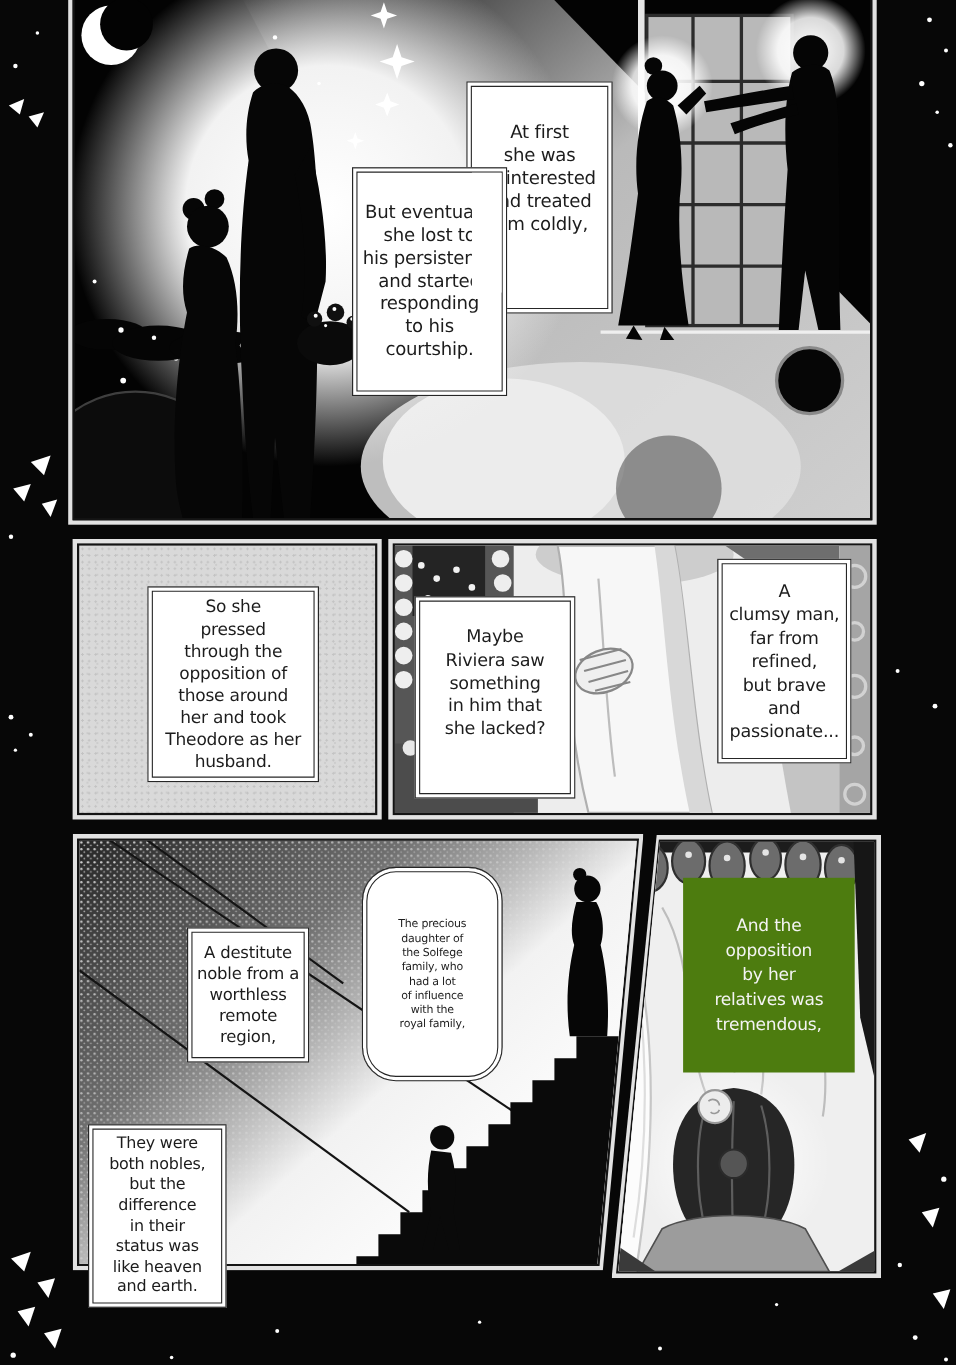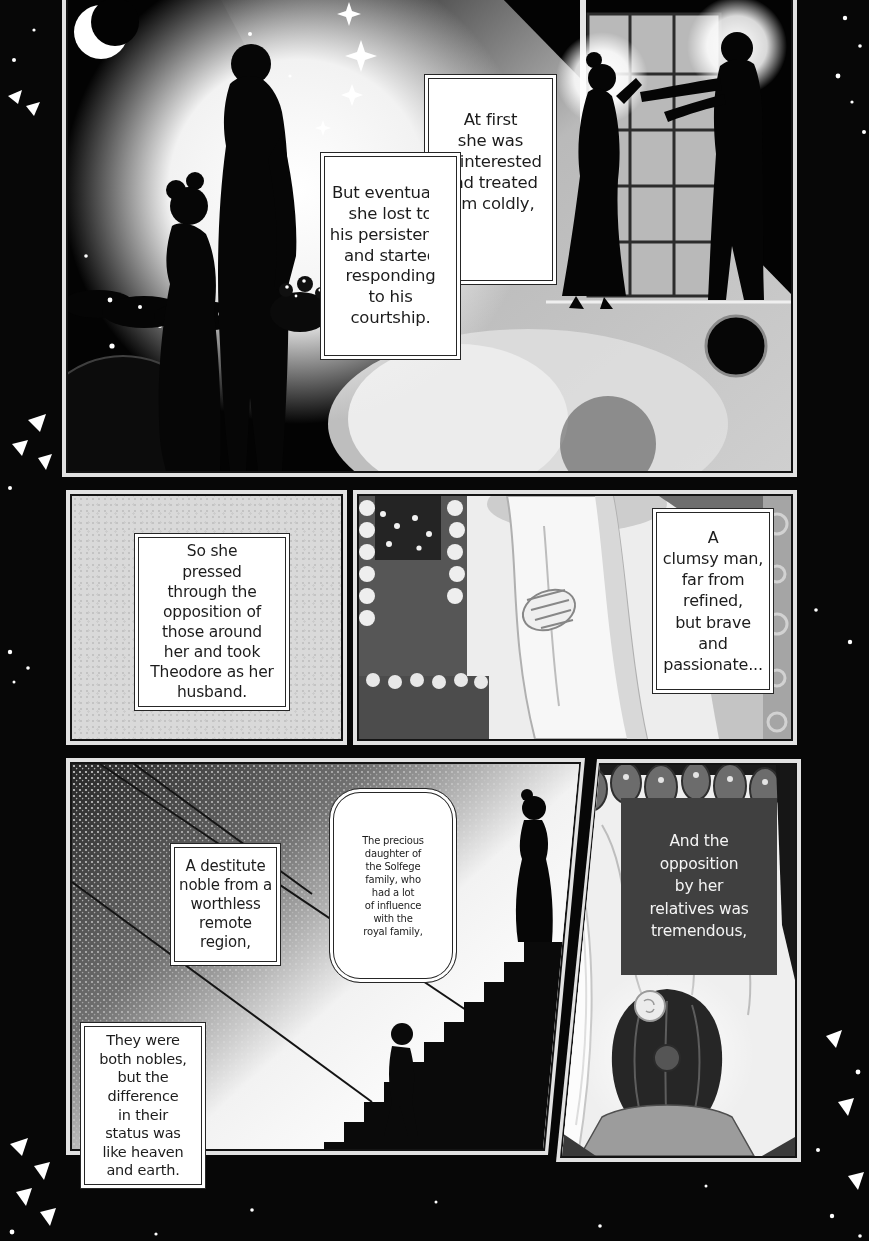--- a/index.html
+++ b/index.html
@@ -7,21 +7,21 @@
         font-family:"DejaVu Sans","Liberation Sans",sans-serif;}
   .panel{position:absolute;box-sizing:border-box;border:2px solid #141414;
          box-shadow:0 0 0 4px #e2e2e2;background:#000;overflow:hidden;z-index:1;}
   .layer{position:absolute;z-index:1;}
   .cap{position:absolute;z-index:5;box-sizing:border-box;background:#fff;
        border:1px solid #262626;box-shadow:inset 0 0 0 3px #fff,inset 0 0 0 4px #262626;
        display:flex;align-items:center;justify-content:center;text-align:center;
        white-space:pre-line;color:#1c1c1c;padding:8px 5px;letter-spacing:-0.2px;}
   .cap span{position:relative;z-index:7;display:block;width:100%;}
   .cap--top{align-items:flex-start;padding-top:26px;}
-  .cap--black{background:#404040;border:none;box-shadow:none;color:#f4f4f4;}
+  .cap--black{background:#4d7c0f;border:none;box-shadow:none;color:#f4f4f4;}
   .seam{position:absolute;background:#fff;z-index:6;}
   svg{display:block;}
 </style>
 </head>
 <body>
 
 <div id="page">
 
   <div class="panel" style="left:66px;top:-8px;width:727px;height:481px;">
     <svg width="723" height="477" viewBox="0 0 723 477">
@@ -341,20 +341,27 @@
 
   <div class="cap" style="left:134px;top:533px;width:156px;height:178px;font-size:15.5px;line-height:1.3;">
     <span>So she
 pressed
 through the
 opposition of
 those around
 her and took
 Theodore as her
 husband.</span>
+  </div>
+  <div class="cap cap--top" style="left:377px;top:542px;width:146px;height:184px;font-size:16px;line-height:1.3;">
+    <span>Maybe
+Riviera saw
+something
+in him that
+she lacked?</span>
   </div>
   <div class="cap" style="left:652px;top:508px;width:122px;height:186px;font-size:16px;line-height:1.32;">
     <span>A
 clumsy man,
 far from
 refined,
 but brave
 and
 passionate...</span>
   </div>

